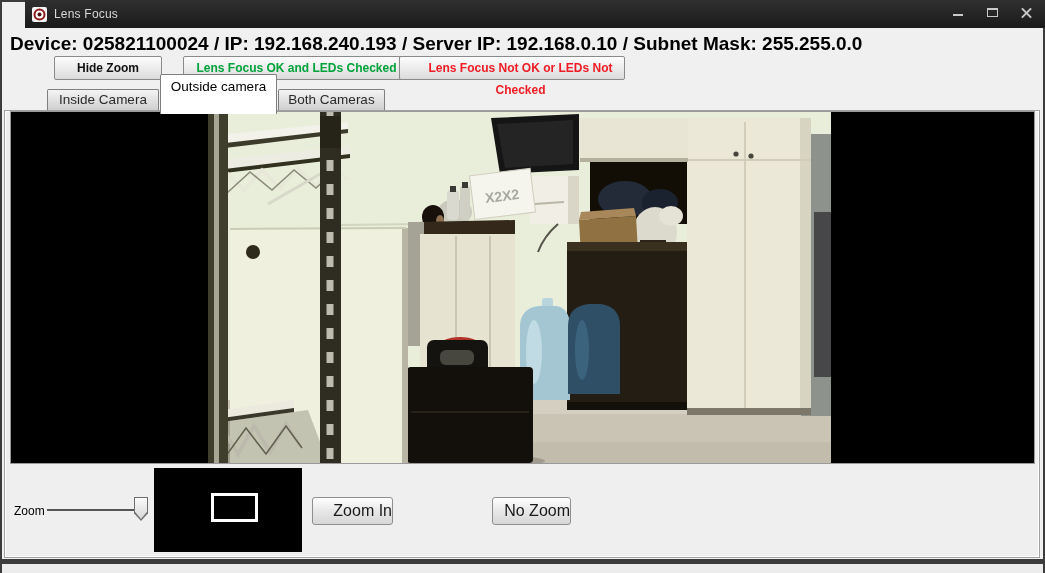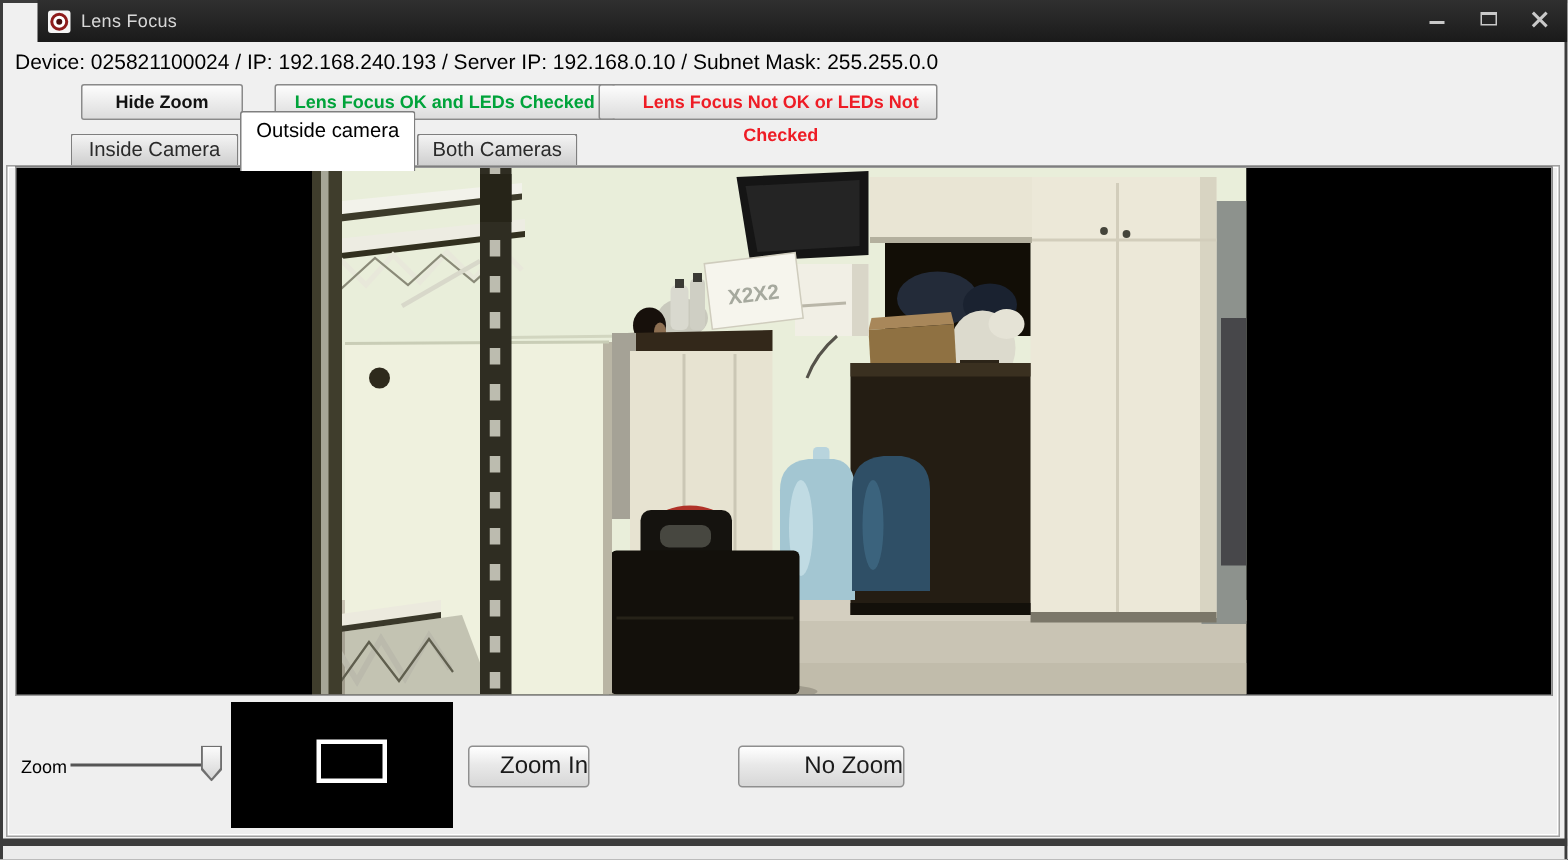--- a/index.html
+++ b/index.html
@@ -25,21 +25,21 @@
   .glyph-min { width:10px; height:2px; background:#c9c9c9; margin-top:6px; }
   .glyph-max { width:11px; height:9px; border:1px solid #c9c9c9; border-top:2px solid #c9c9c9; }
   .glyph-close { position:relative; width:11px; height:11px; }
   .glyph-close::before, .glyph-close::after {
     content:""; position:absolute; left:-1px; top:5px; width:13px; height:2px; background:#c9c9c9;
   }
   .glyph-close::before { transform:rotate(45deg); }
   .glyph-close::after { transform:rotate(-45deg); }
 
   
-  .info-line { position:absolute; left:10px; top:33px; font-size:14px; font-weight:normal; color:#000; }
+  .info-line { position:absolute; left:10px; top:33px; font-size:19px; font-weight:bold; color:#000; }
 
   
   .top-btn {
     position:absolute; top:56px; height:24px; border:1px solid #8a8a8a; border-radius:2px;
     background:linear-gradient(#fdfdfd,#eeeeee 45%,#dcdcdc);
     font-size:12px; font-weight:bold; color:#111; text-align:center; line-height:22px; cursor:pointer;margin-left:44px;
   }
   .btn-hide { left:10px; width:108px; }
   .btn-ok { left:139px; width:227px; color:#00a33a; }
   .btn-notok { left:355px; width:226px; color:#ee1c25;padding-left:17px; }
@@ -85,21 +85,21 @@
   }
   .minimap { position:absolute; left:154px; top:468px; width:148px; height:84px; background:#000; z-index:9; }
   .minimap-view { position:absolute; left:57px; top:25px; width:47px; height:29px; border:3px solid #fff; cursor:move; }
   .zoom-btn {
     position:absolute; top:497px; height:28px; border:1px solid #8f8f8f; border-radius:3px;
     background:linear-gradient(#ffffff,#e9e9e9 45%,#d7d7d7);
     font-size:16px; color:#1a1a1a; text-align:right; line-height:26px; cursor:pointer; z-index:9;
   }
   .btn-zin { left:312px; width:81px; }
   .btn-zout { left:399px; width:89px; }
-  .btn-znone { left:492px; width:111px; }
+  .btn-znone { left:492px; width:79px; }
 </style>
 </head>
 <body>
 
 <div class="window">
 
   <div class="titlebar">
     <div class="app-icon">
       <svg width="13" height="13" viewBox="0 0 13 13">
         <circle cx="6.5" cy="6.5" r="5" fill="#ffffff" stroke="#8e1b1b" stroke-width="2"></circle>

